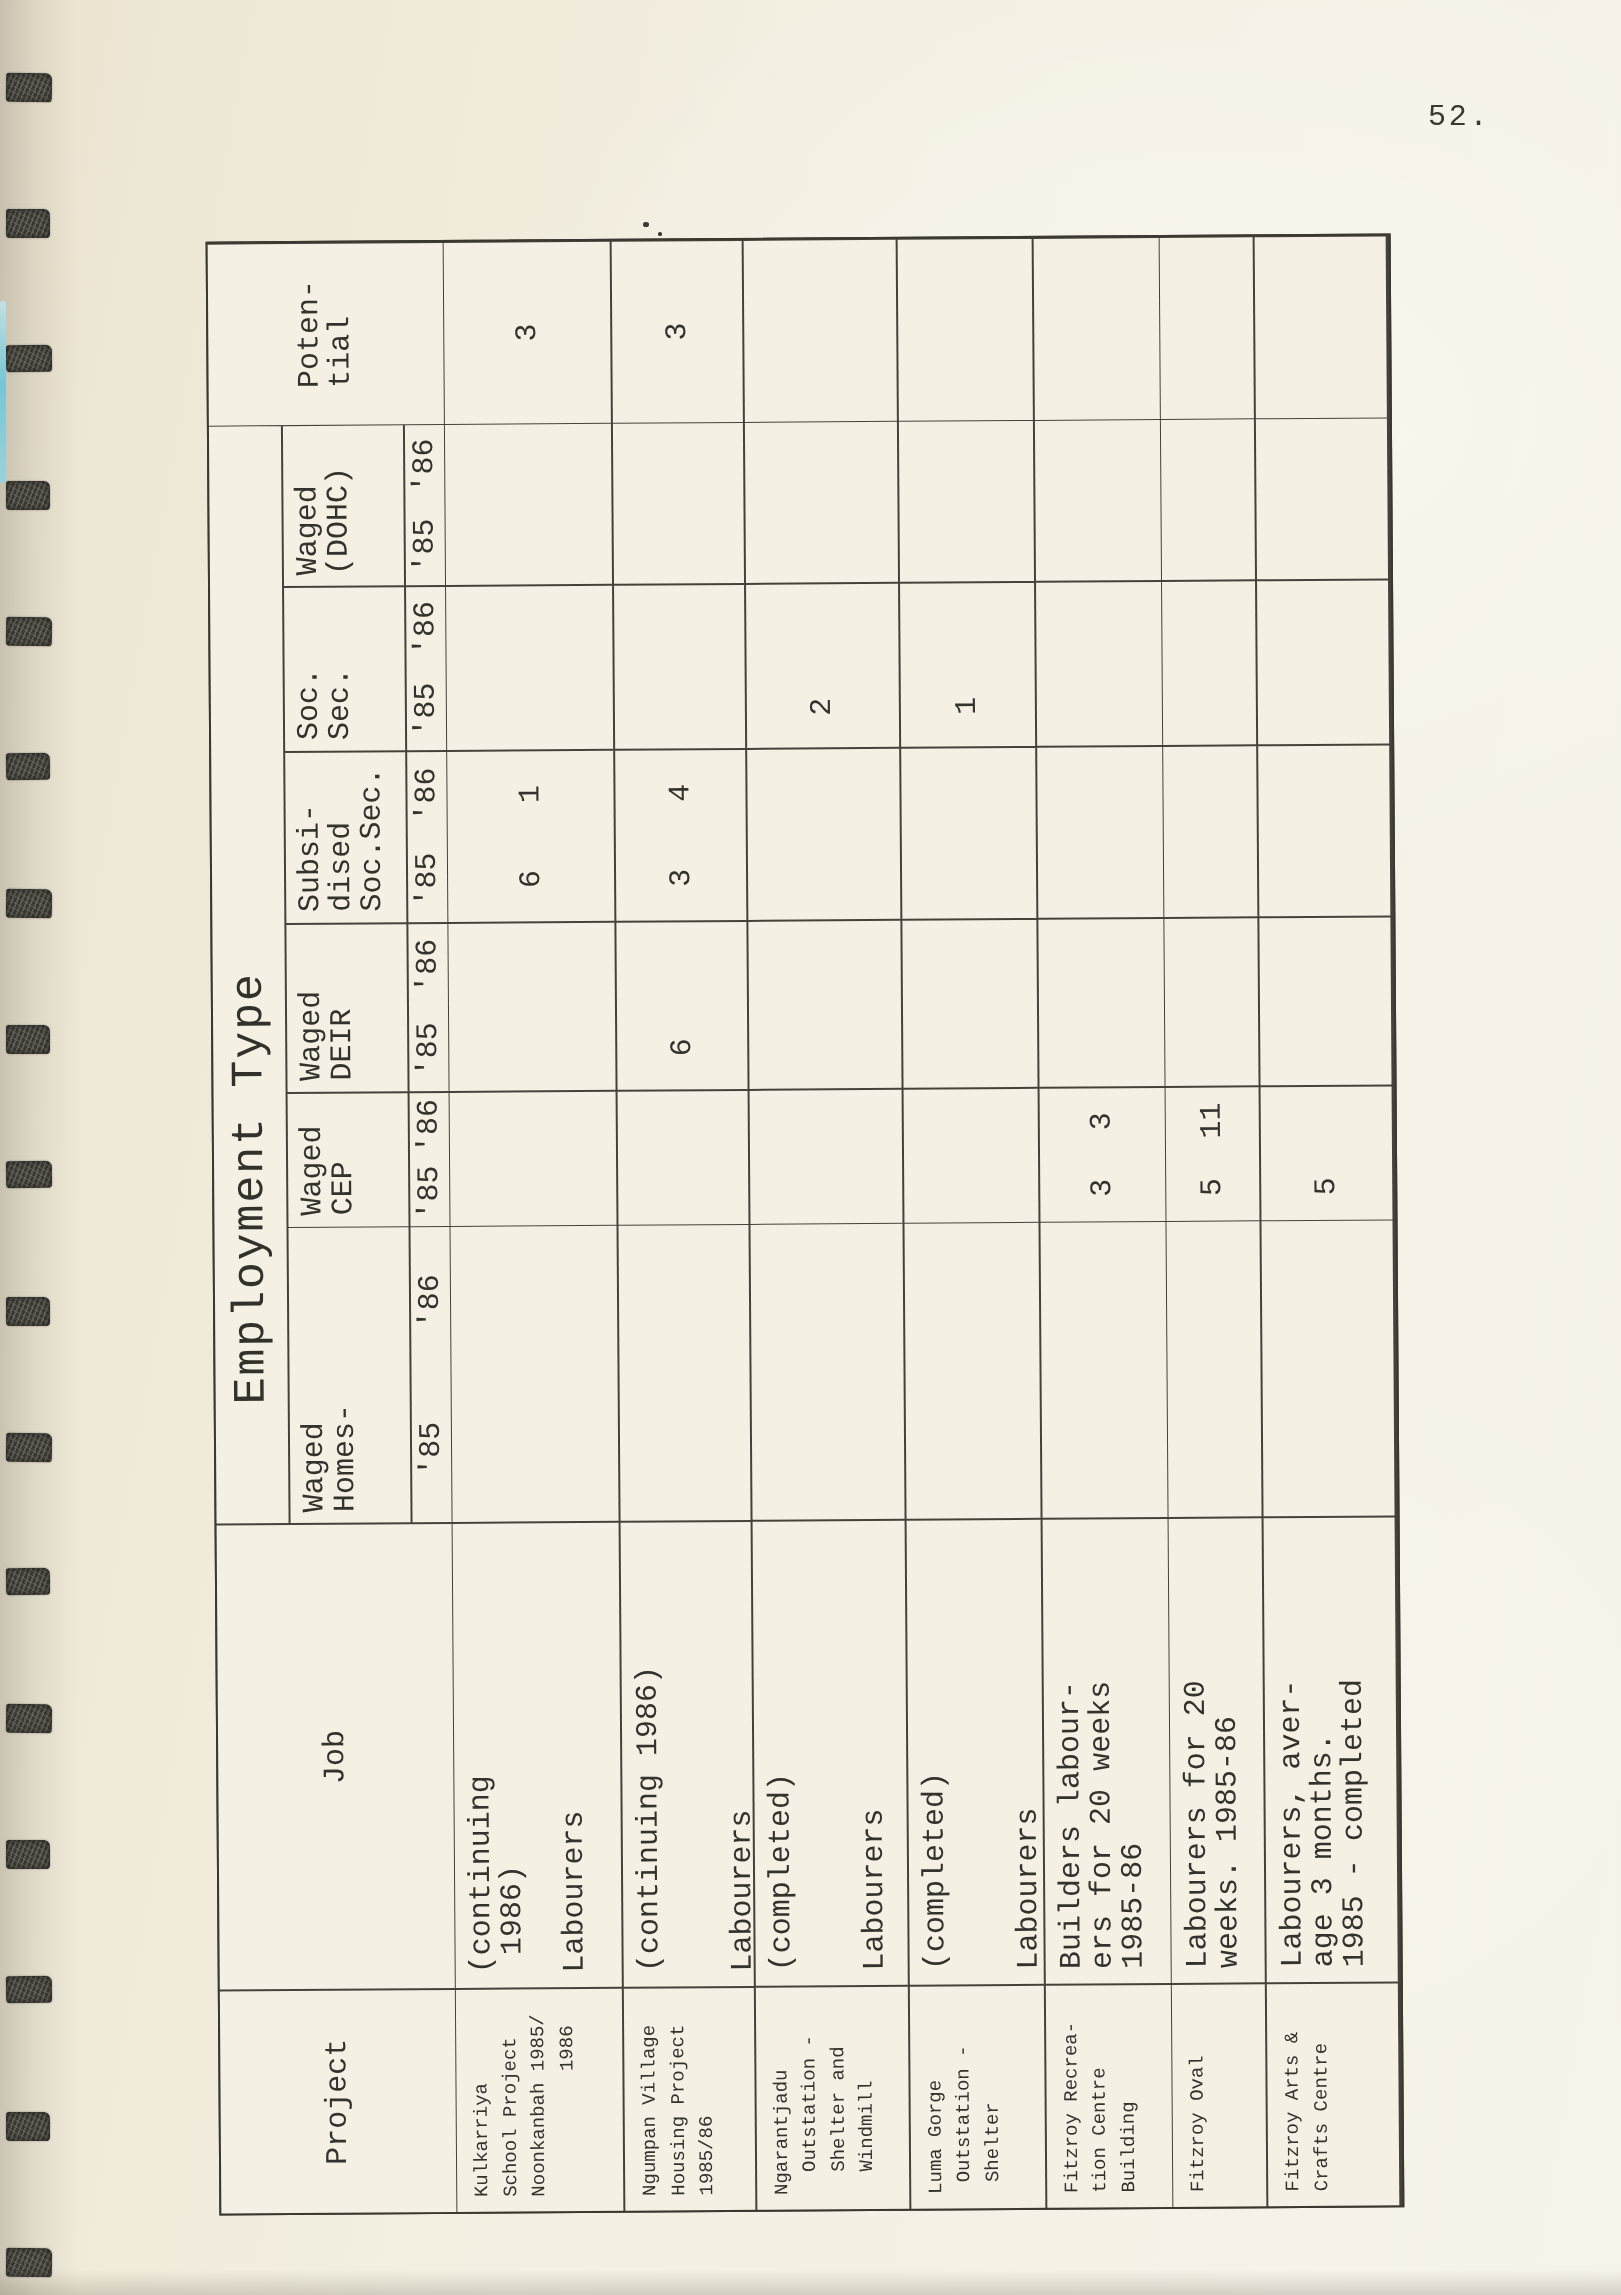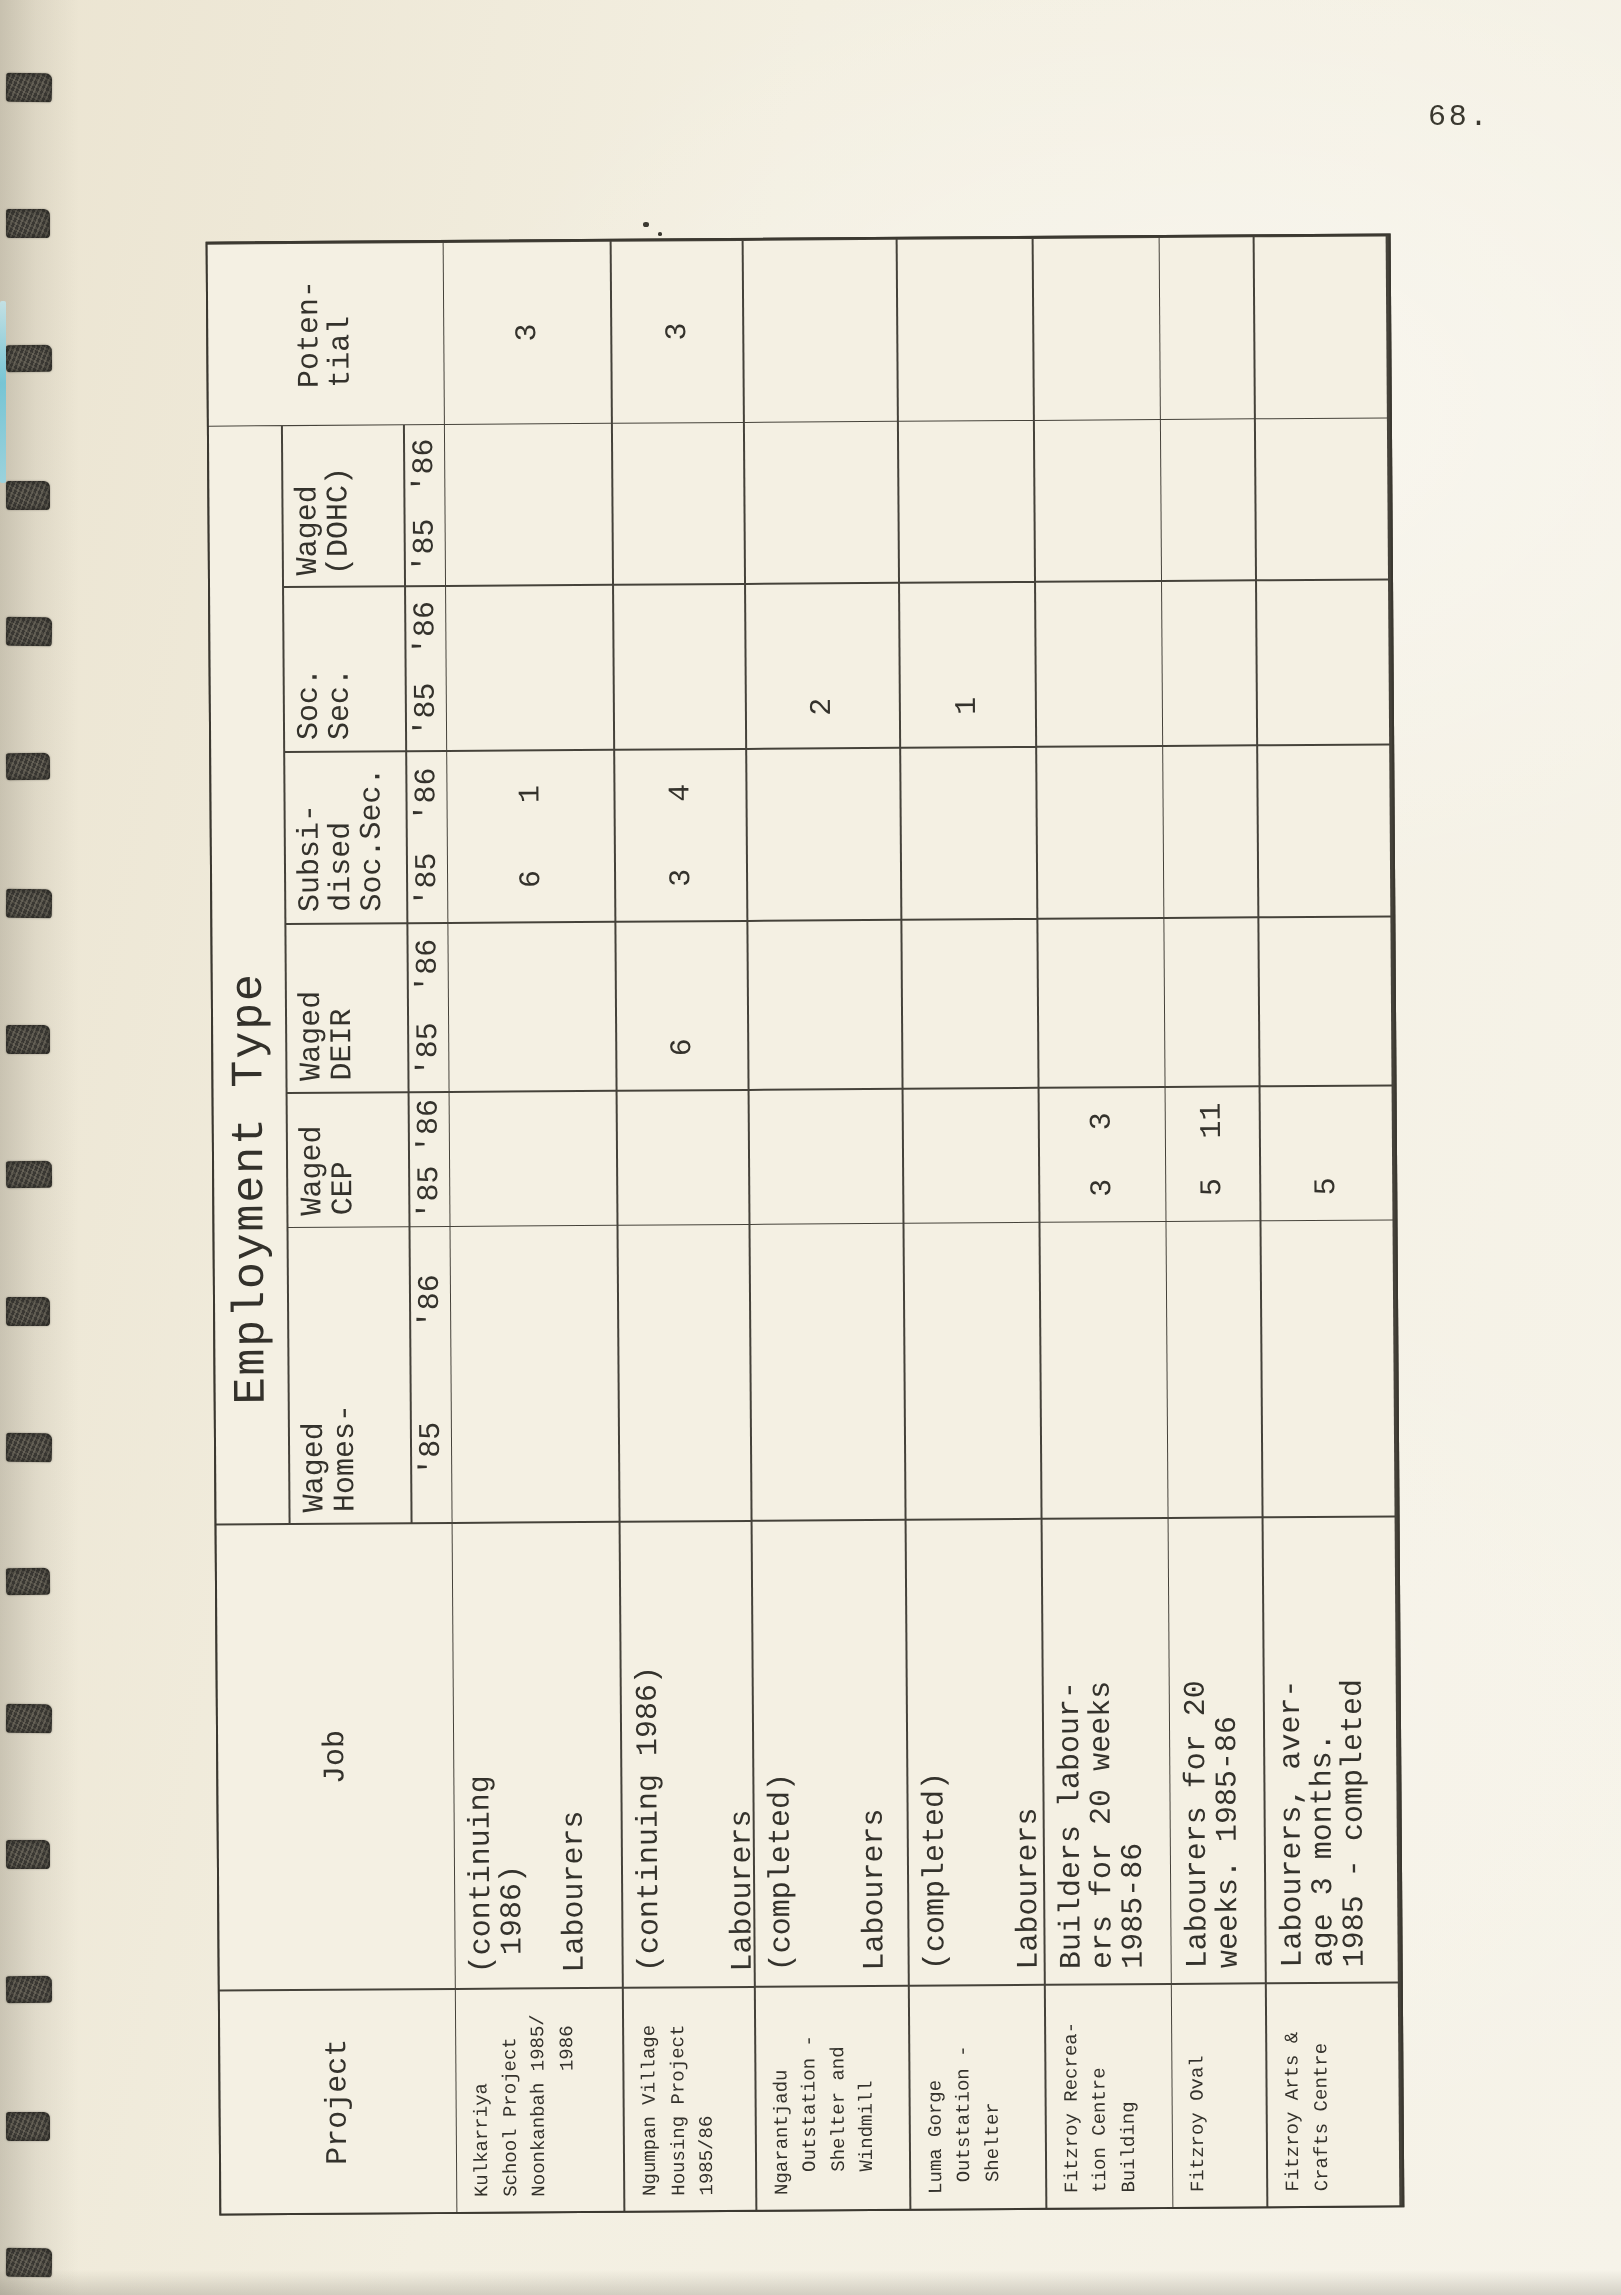--- a/index.html
+++ b/index.html
@@ -82,21 +82,21 @@
     <i class="bmark" style="top:1976px"></i>
     <i class="bmark" style="top:2112px"></i>
     <i class="bmark" style="top:2248px"></i>
   </div>
 
   <span class="bluemark"></span>
   <span class="speck s1"></span>
   <span class="speck s2"></span>
   <span class="speck s3"></span>
 
-  <div class="pagenum">68.</div>
+  <div class="pagenum">52.</div>
 
   <div class="rot">
     <div class="grid">
 
       <div class="cell rs3 c1 cc">
         <span class="t-big">Project</span>
       </div>
       <div class="cell rs3 c2 cc">
         <span class="t-big">Job</span>
       </div>

